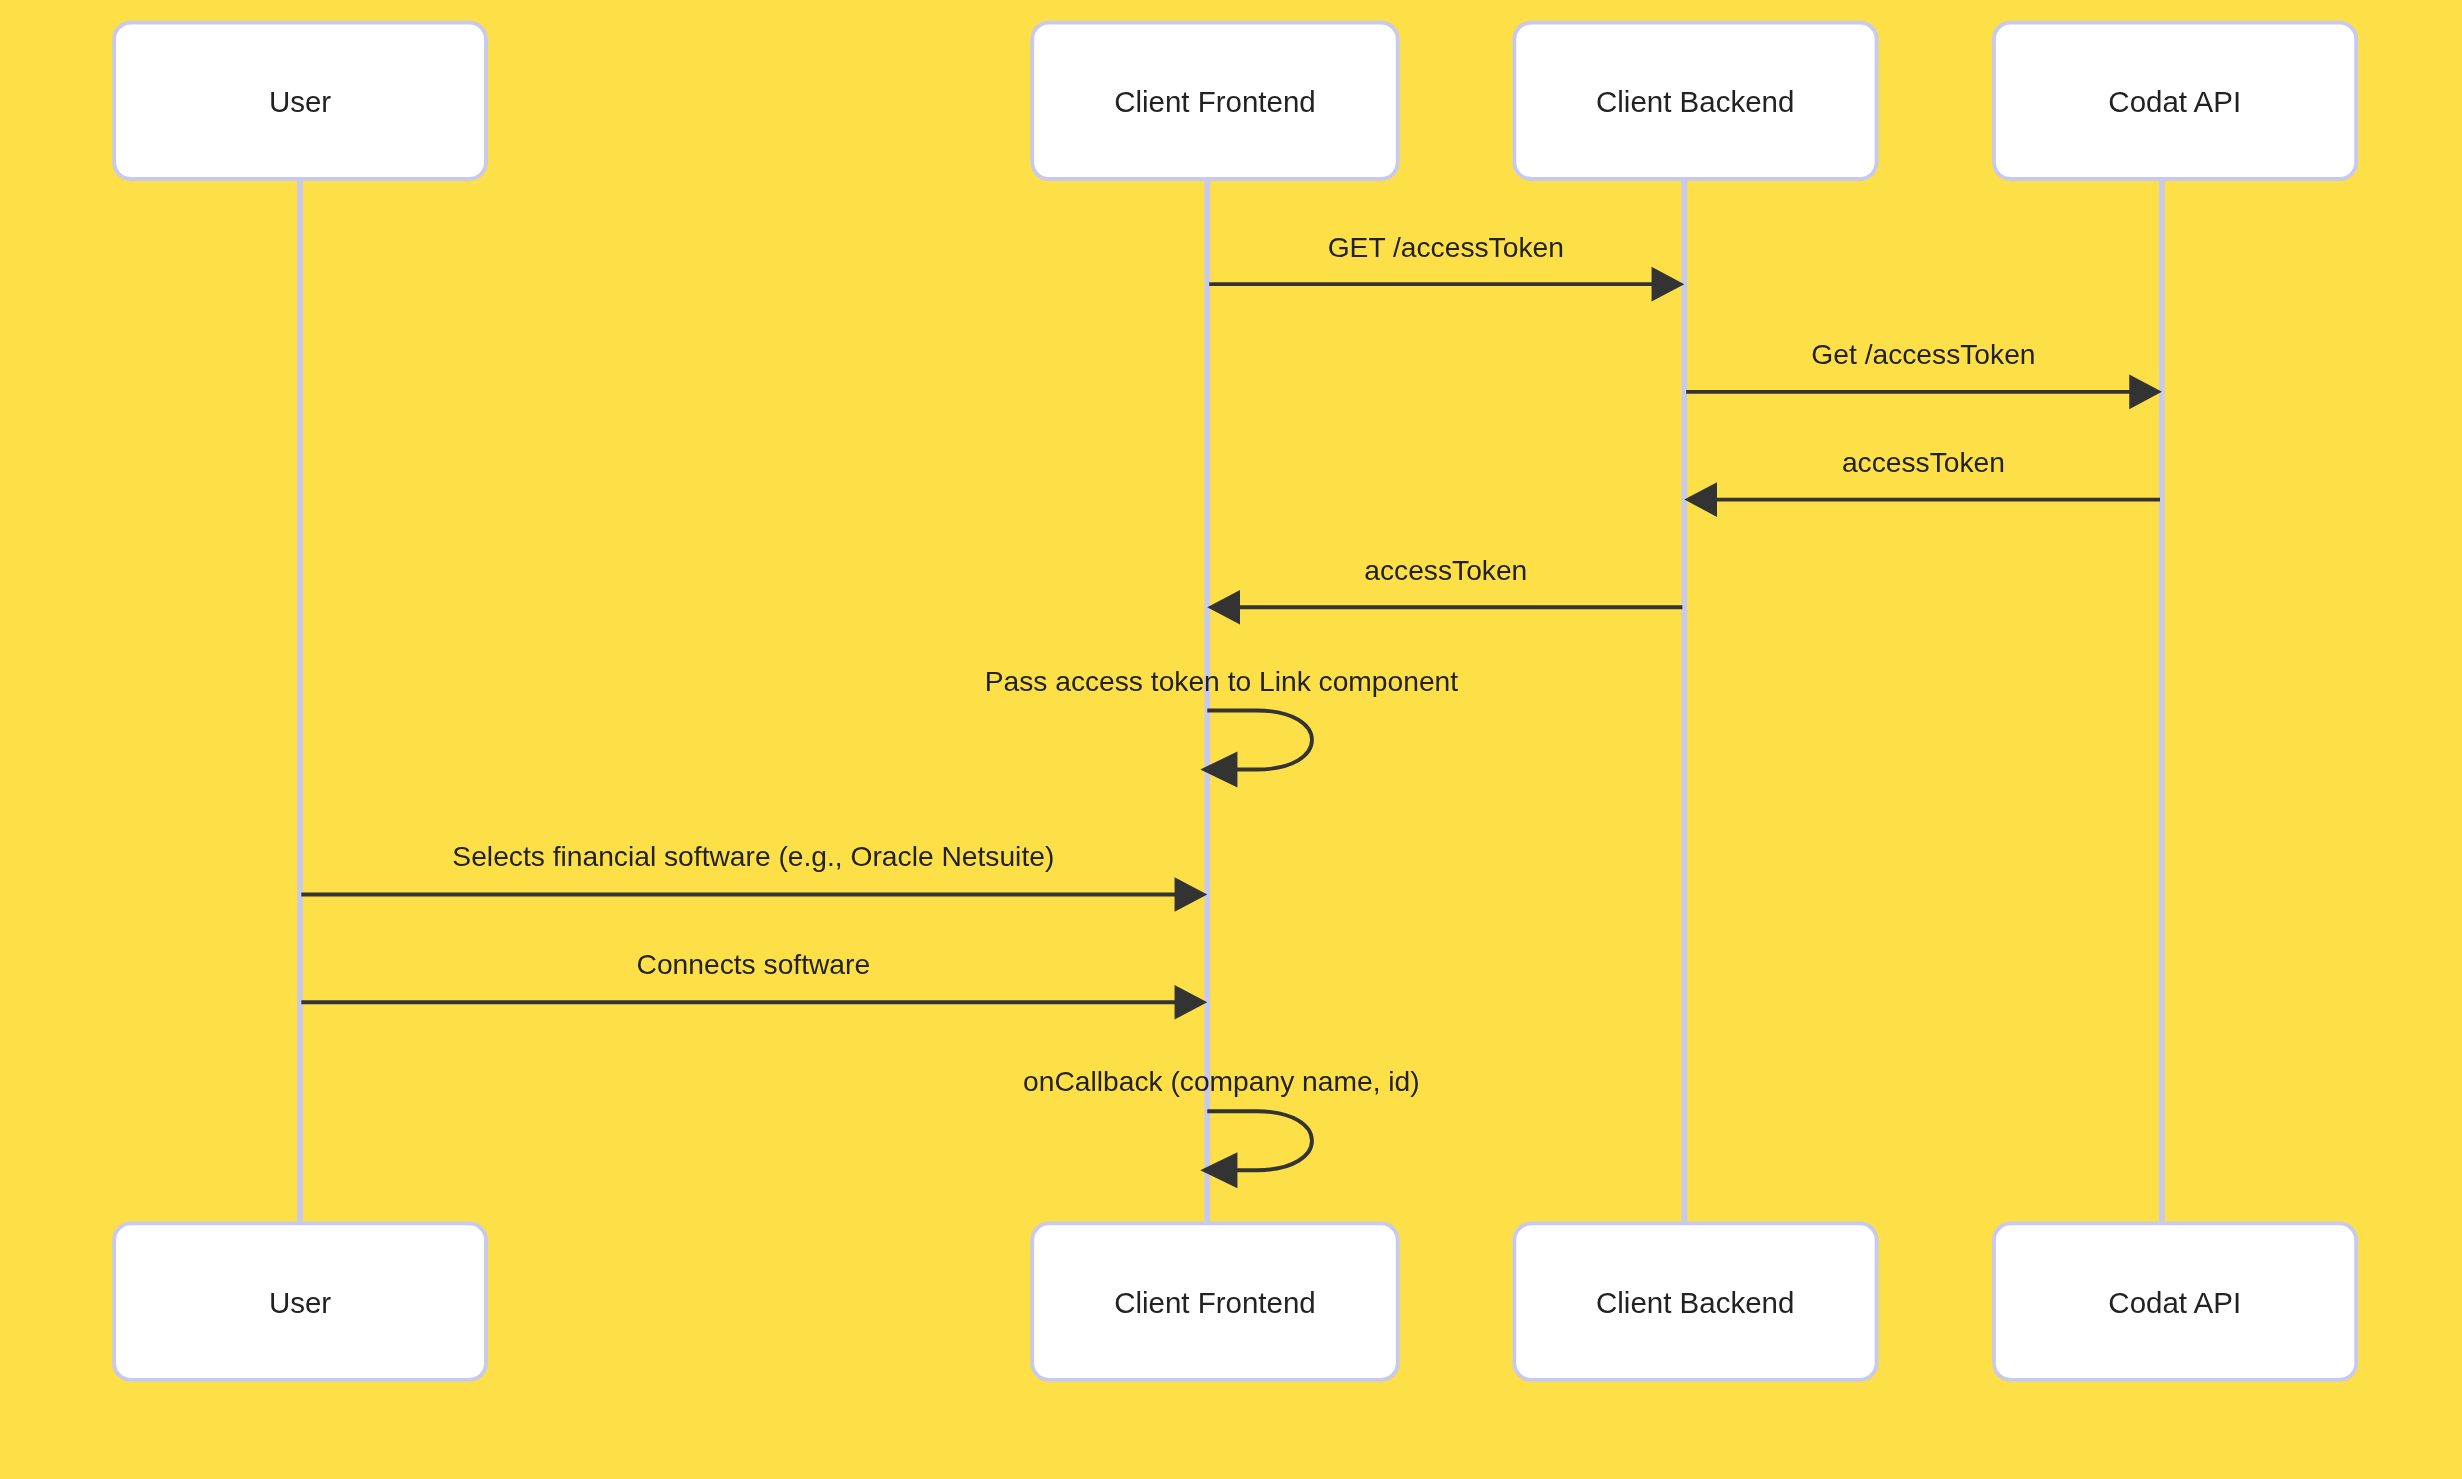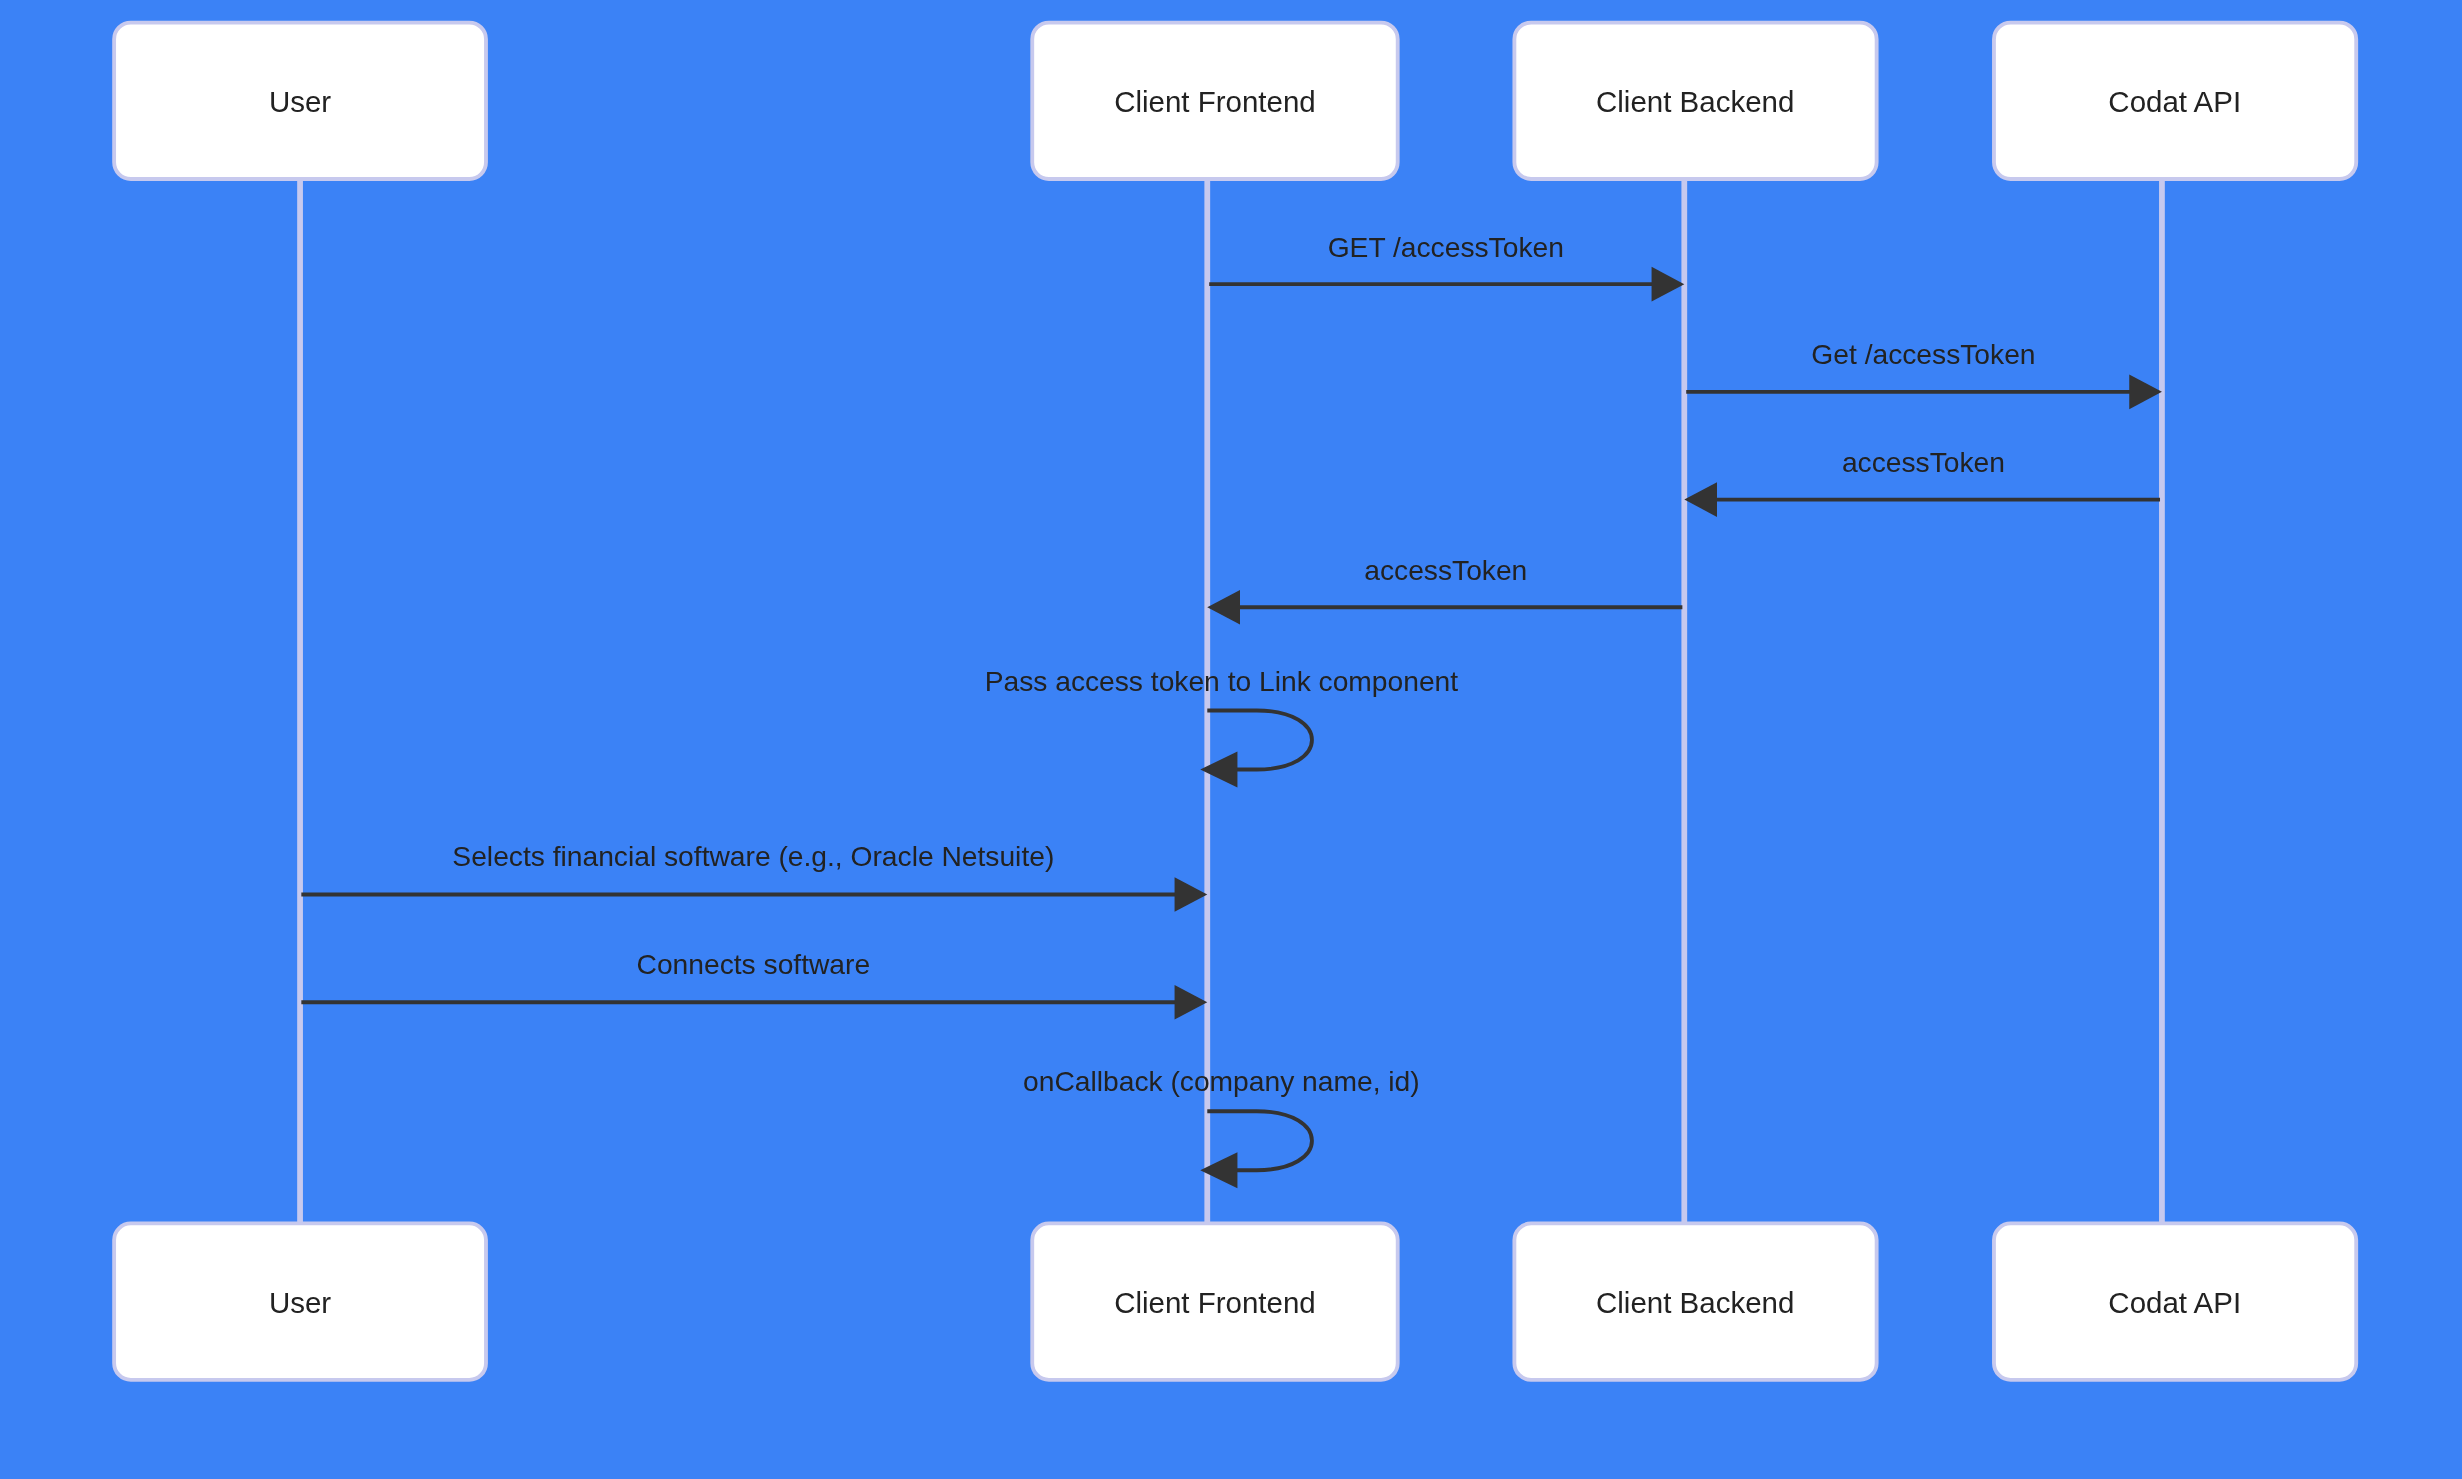--- a/index.html
+++ b/index.html
@@ -10,21 +10,21 @@
   body {
     width: 2462px;
     height: 1480px;
     font-family: "Liberation Sans", sans-serif;
     overflow: hidden;
   }
   #diagram-root {
     position: relative;
     width: 2462px;
     height: 1480px;
-    background: #3b82f6;
+    background: #fde047;
   }
   svg#sequence-diagram {
     display: block;
     width: 2462px;
     height: 1480px;
   }
   .actor-box {
     fill: #ffffff;
     stroke: #c7c9ee;
     stroke-width: 6;

